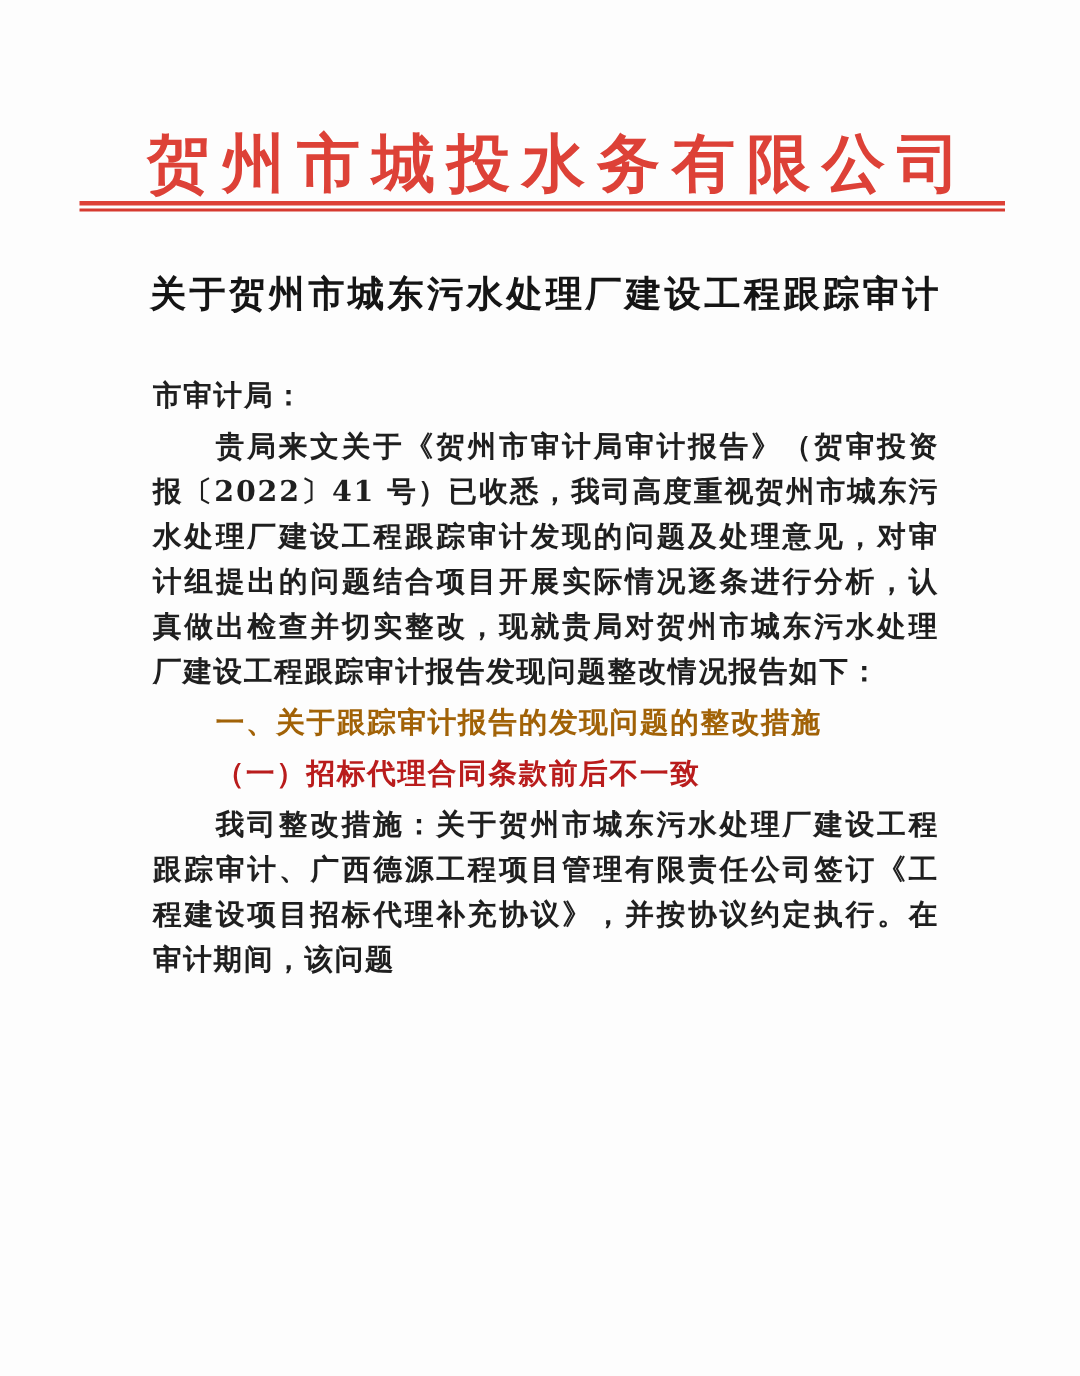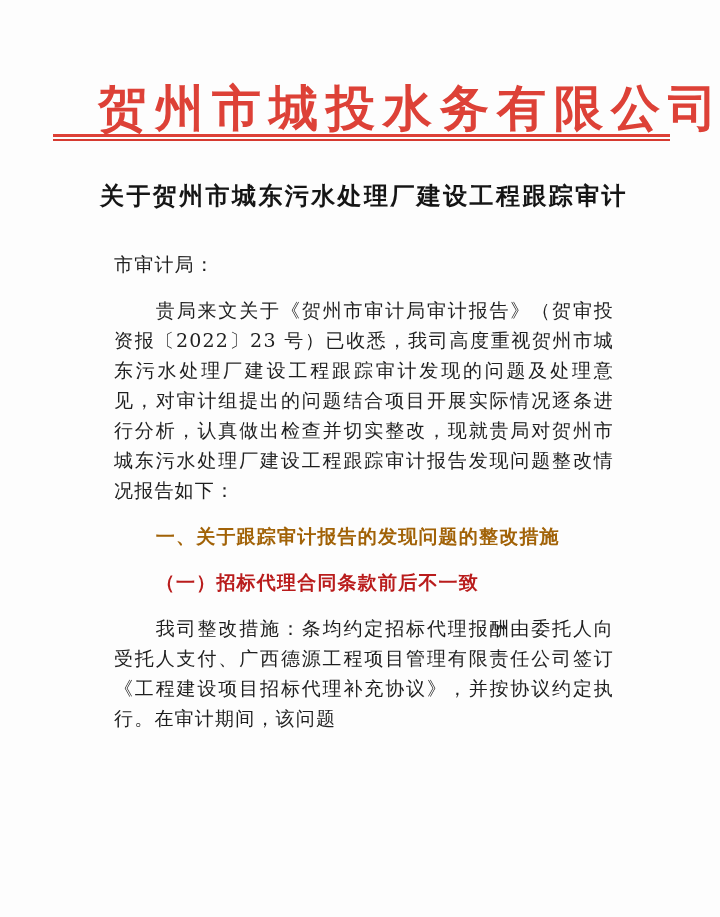--- a/index.html
+++ b/index.html
@@ -19,21 +19,21 @@
     box-sizing: border-box;
     width: 720px;
     height: 917px;
     padding: 86px 90px 0 98px; 
     position: relative;
   }
   
   .letterhead-name {
     color: #dd4137;
     font-weight: bold;
-    font-size: 49px;
+    font-size: 42px;
     line-height: 45px;
     letter-spacing: 8px;
     text-align: center;
     white-space: nowrap;
   }
   .double-rule {
     position: absolute;
     left: 53px;
     width: 617px;
     top: 134px;
@@ -54,21 +54,21 @@
   .doc-title span { white-space: nowrap; }
   
   .doc-body {
     margin-top: 38px;
     font-size: 19px;
     line-height: 30px;
     letter-spacing: 1.2px;
     text-align: justify;
     text-justify: inter-character;
   }
-  .doc-body p { margin: 16px; }
+  .doc-body p { margin: 4px; font-weight: bold; }
   .para { text-indent: 2.2em; }
   .salutation { text-indent: 0; }
   .sec-heading {
     text-indent: 2.2em;
     font-weight: bold;
     font-family: "DejaVu Sans", "Liberation Sans", sans-serif;
     font-size: 19px;
     color: #a16207;
   }
   .subsec-heading {
@@ -87,23 +87,23 @@
 
   <div class="double-rule"></div>
 
   <h1 class="doc-title">
     <span>关于贺州市城东污水处理厂建设工程跟踪审计</span><br>
   </h1>
 
   <div class="doc-body">
     <p class="salutation">市审计局：</p>
 
-    <p class="para">贵局来文关于《贺州市审计局审计报告》（贺审投资报〔2022〕23 号）已收悉，我司高度重视贺州市城东污水处理厂建设工程跟踪审计发现的问题及处理意见，对审计组提出的问题结合项目开展实际情况逐条进行分析，认真做出检查并切实整改，现就贵局对贺州市城东污水处理厂建设工程跟踪审计报告发现问题整改情况报告如下：</p>
+    <p class="para">贵局来文关于《贺州市审计局审计报告》（贺审投资报〔2022〕41 号）已收悉，我司高度重视贺州市城东污水处理厂建设工程跟踪审计发现的问题及处理意见，对审计组提出的问题结合项目开展实际情况逐条进行分析，认真做出检查并切实整改，现就贵局对贺州市城东污水处理厂建设工程跟踪审计报告发现问题整改情况报告如下：</p>
 
     <p class="sec-heading">一、关于跟踪审计报告的发现问题的整改措施</p>
 
     <p class="subsec-heading">（一）招标代理合同条款前后不一致</p>
 
 
-    <p class="para">我司整改措施：条均约定招标代理报酬由委托人向受托人支付、广西德源工程项目管理有限责任公司签订《工程建设项目招标代理补充协议》，并按协议约定执行。在审计期间，该问题</p>
+    <p class="para">我司整改措施：关于贺州市城东污水处理厂建设工程跟踪审计、广西德源工程项目管理有限责任公司签订《工程建设项目招标代理补充协议》，并按协议约定执行。在审计期间，该问题</p>
   </div>
 
 </div>
 
 </body></html>

